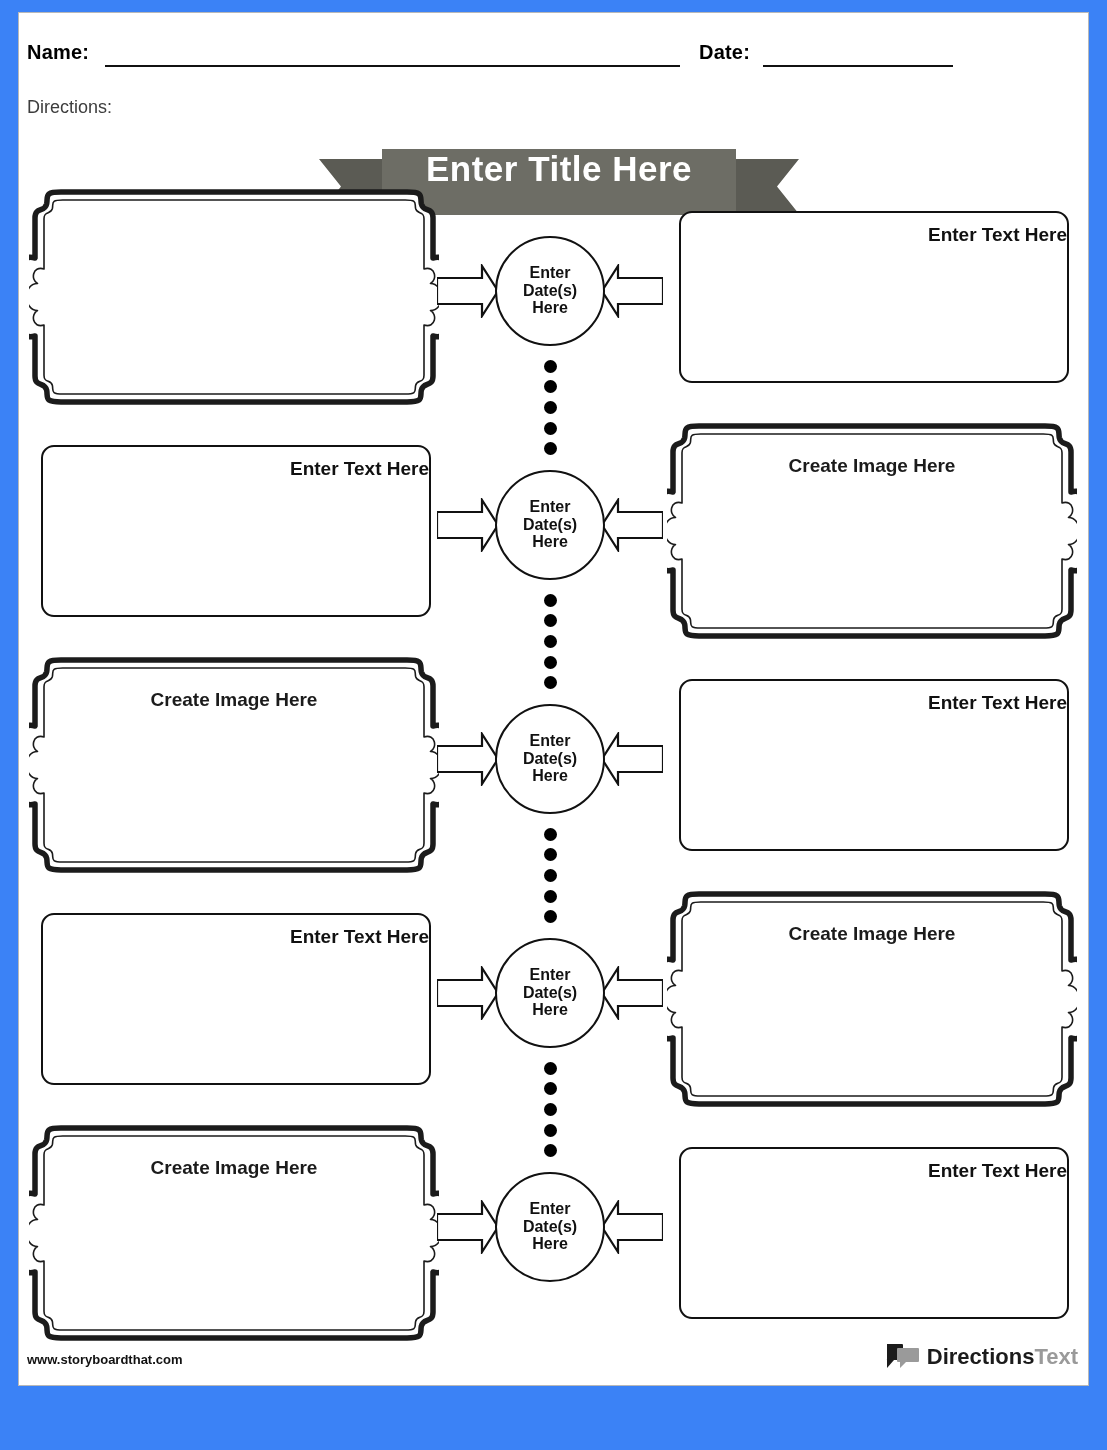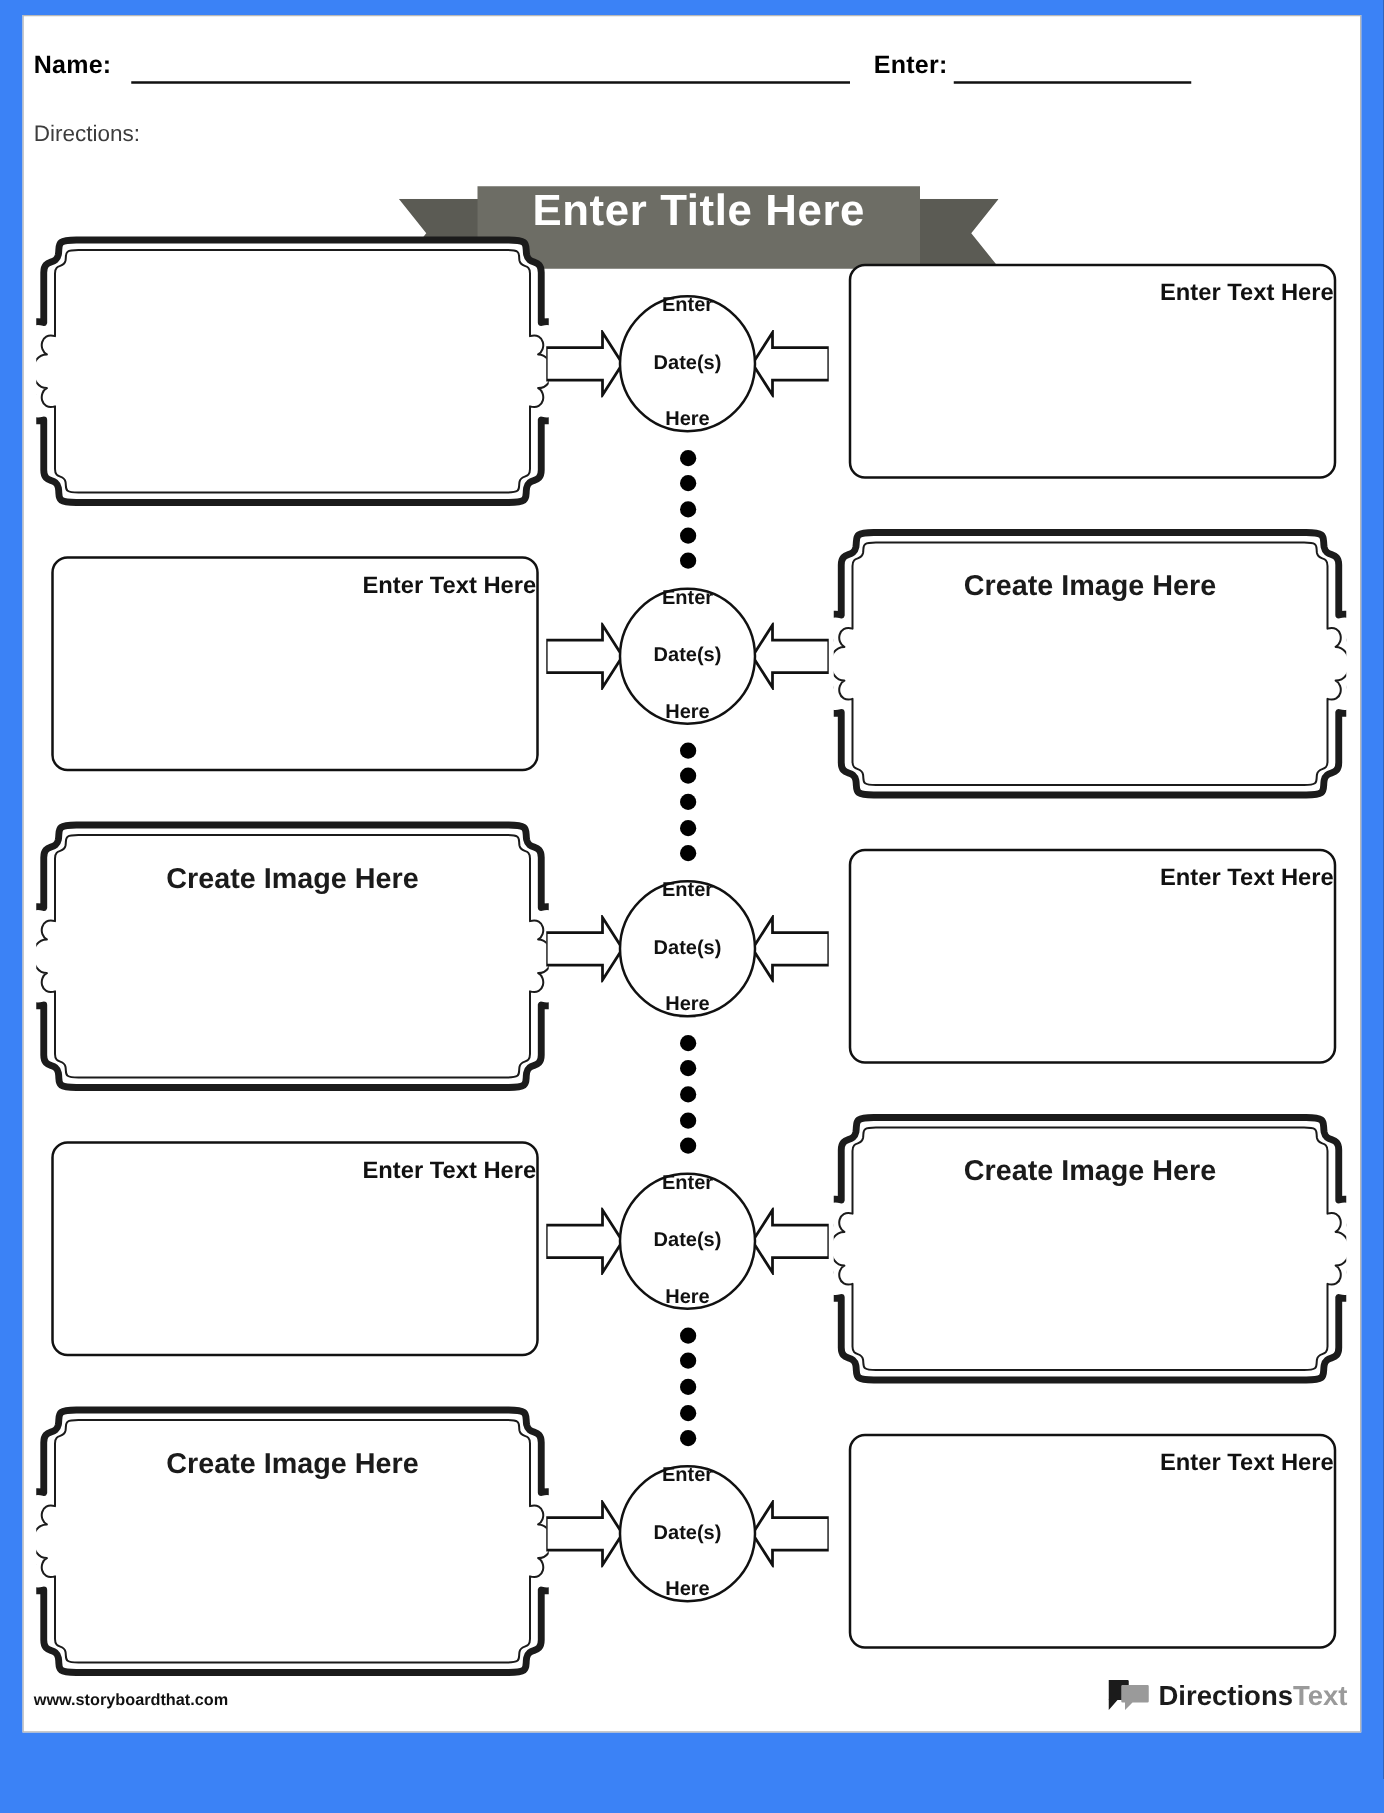--- a/index.html
+++ b/index.html
@@ -90,34 +90,33 @@
     text-align:right;
     font-size:19px;font-weight:bold;color:#111;
   }
 
   
   .ornate{position:absolute;}
   .ornate svg{display:block;width:100%;height:100%;}
   .ornate .boxlabel{
     position:absolute;left:10%;right:10%;top:16%;
     text-align:center;
-    font-size:23px;font-weight:bold;color:#1b1b1b;
+    font-size:19px;font-weight:bold;color:#1b1b1b;
   }
 
   
   .circle{
     position:absolute;
     border:2.2px solid #111;
     border-radius:50%;
     background:#fff;
     box-sizing:border-box;
     display:flex;flex-direction:column;
     align-items:center;justify-content:center;
     line-height:1.12;
-    gap:28px;
   }
   .circle span{
     display:block;text-align:center;
     font-size:16px;font-weight:bold;color:#111;
   }
 
   
   .arrow{position:absolute;}
   .arrow svg{display:block;}
 
@@ -145,21 +144,21 @@
 </head>
 <body>
 
 <div id="page">
   <div id="sheet">
 
     <div id="hdr">
       <div class="hdr-label" id="name-label">Name:</div>
       <div class="rule" id="name-rule"></div>
 
-      <div class="hdr-label" id="date-label">Enter:</div>
+      <div class="hdr-label" id="date-label">Date:</div>
       <div class="rule" id="date-rule"></div>
 
       <div id="directions-label">Directions:</div>
     </div>
 
     <div id="ribbon">
       <div class="rib-tail" id="rib-tail-l"></div>
       <div class="rib-tail" id="rib-tail-r"></div>
       <div class="rib-fold" id="rib-fold-l"></div>
       <div class="rib-fold" id="rib-fold-r"></div>

